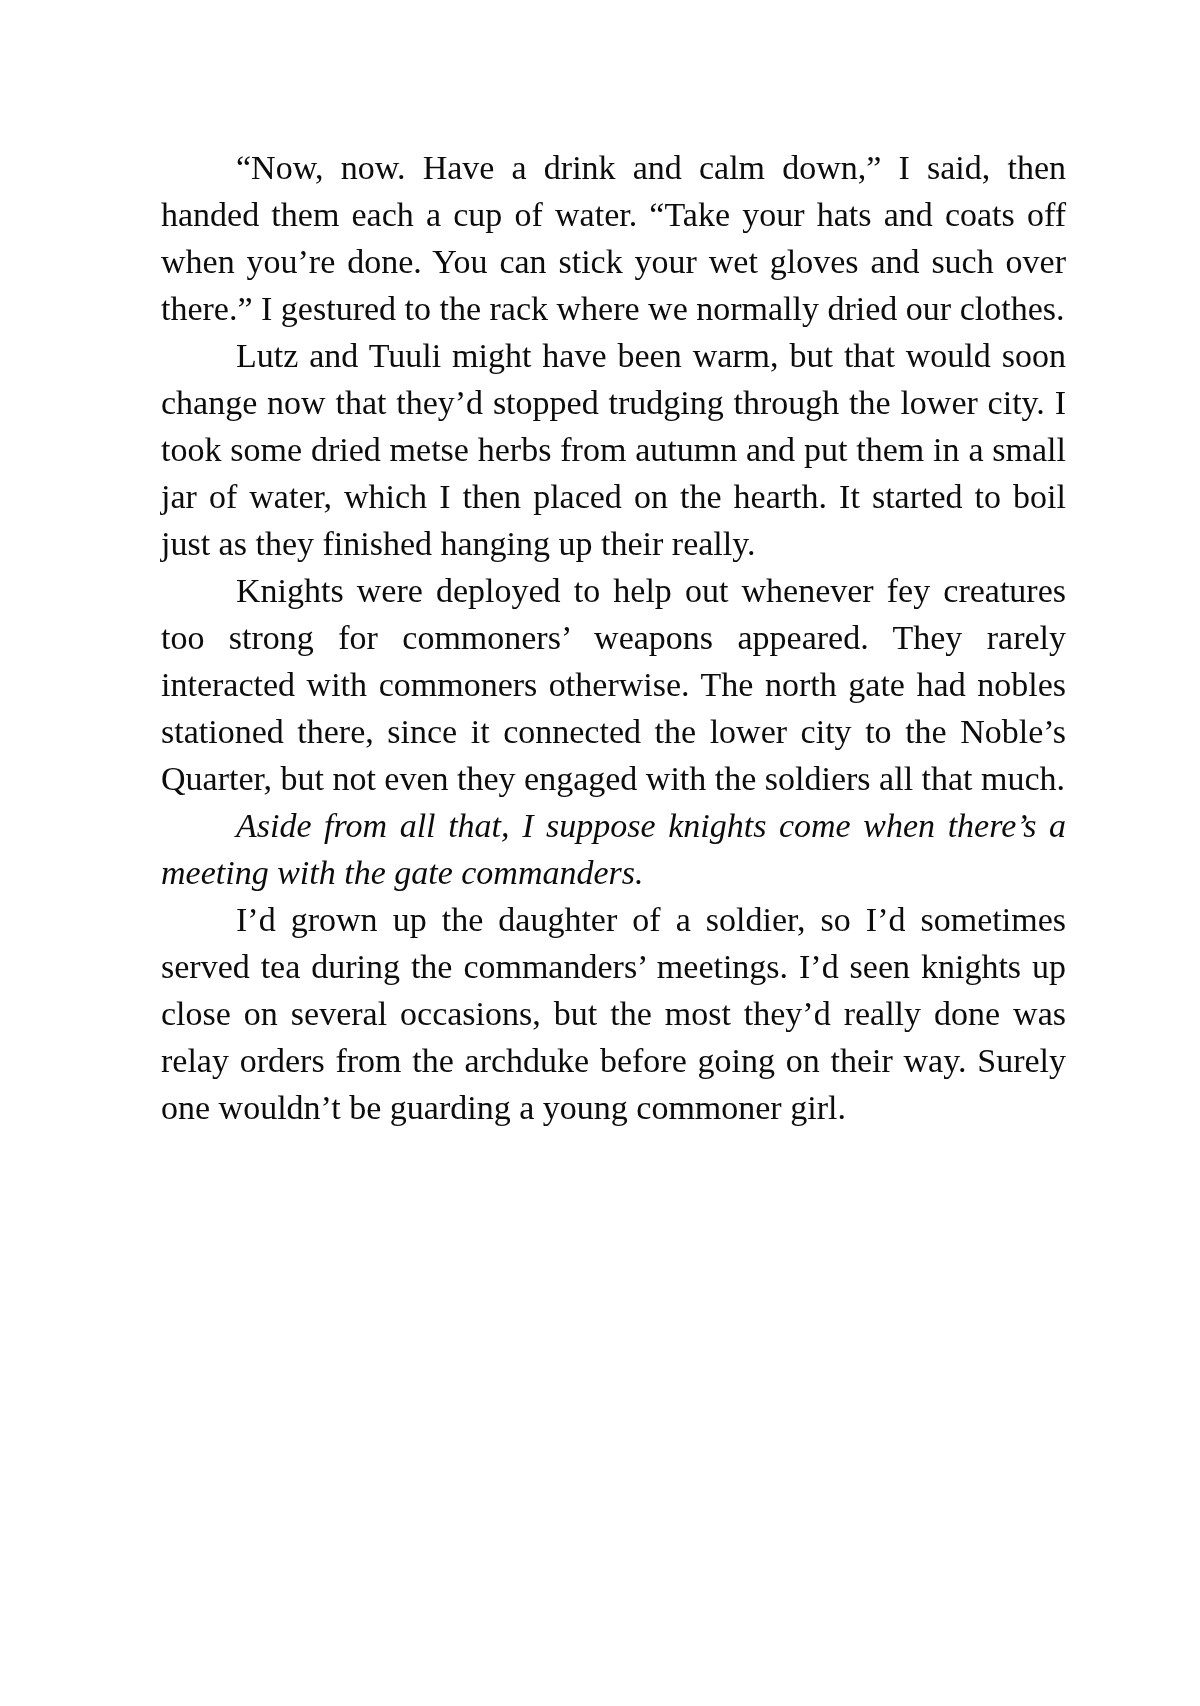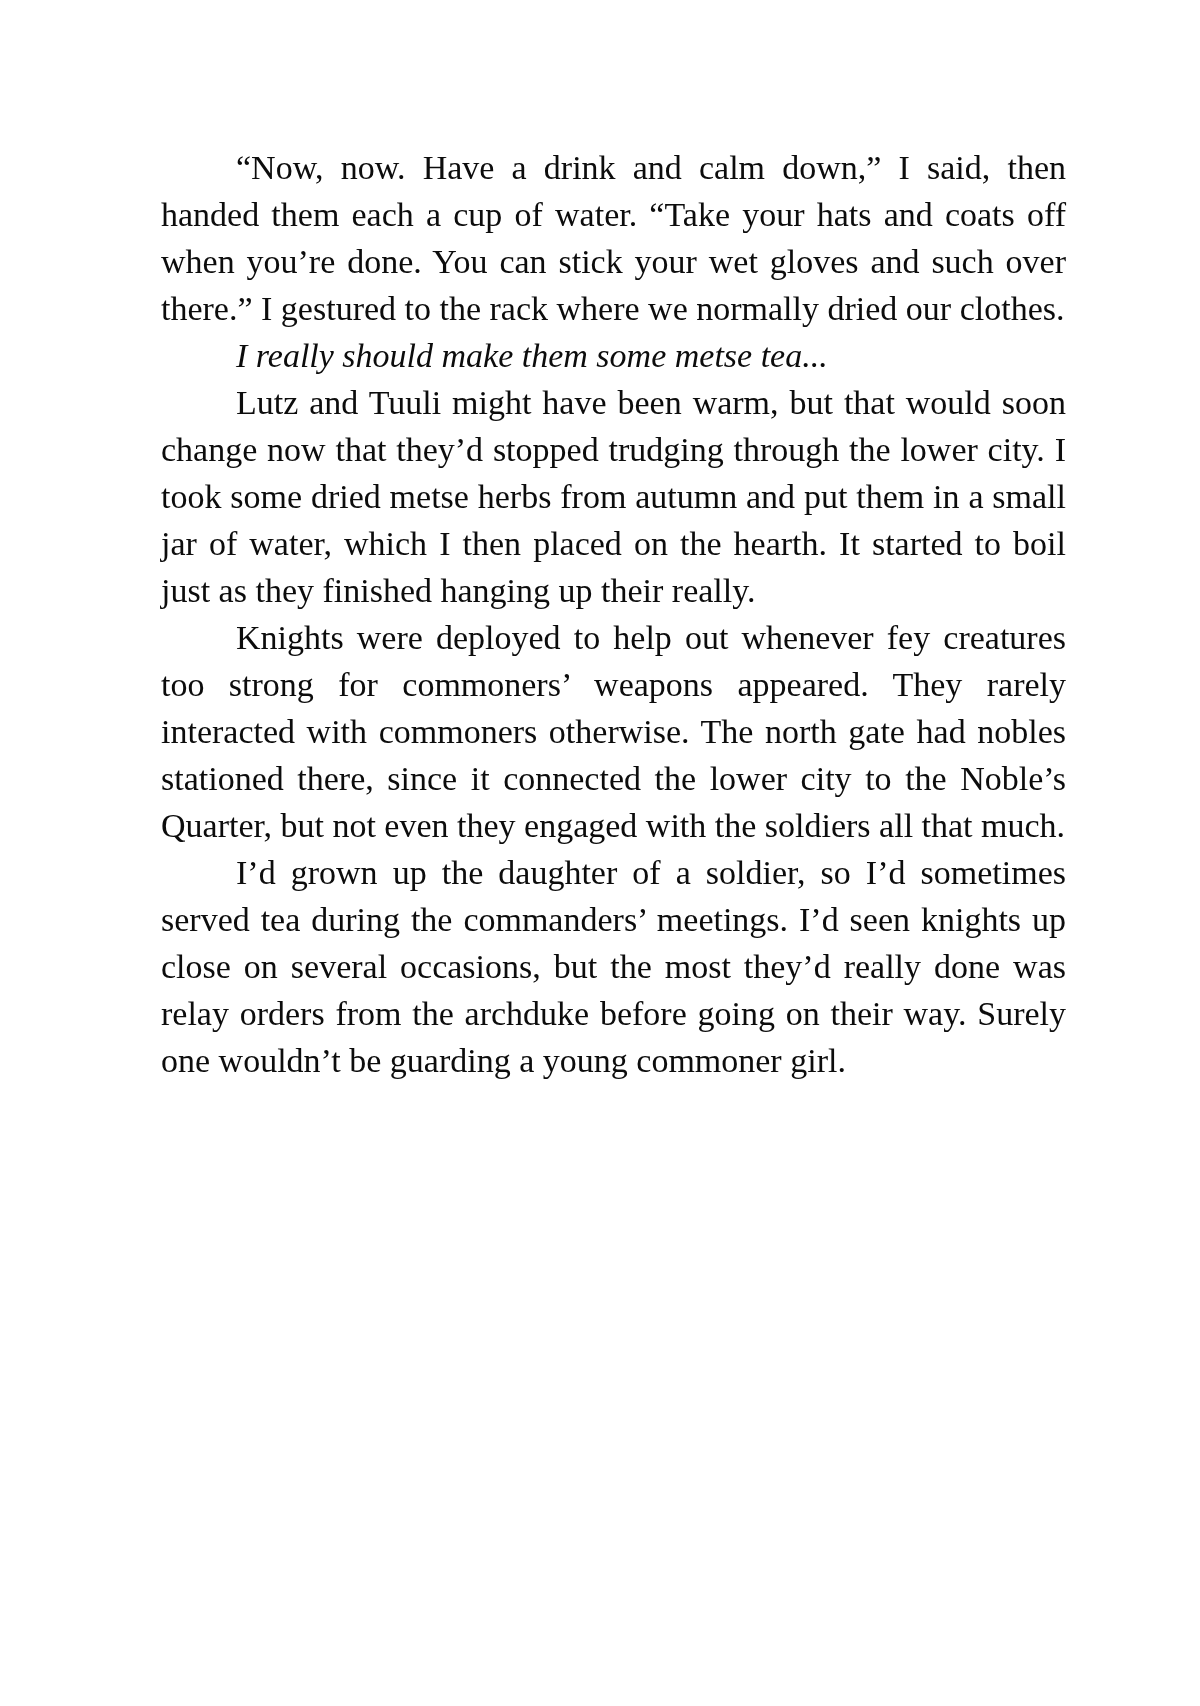--- a/index.html
+++ b/index.html
@@ -34,18 +34,18 @@
   .text-block p.italic {
     font-style: italic;
   }
 </style>
 </head>
 <body>
 
 <div class="screen">
   <div class="text-block">
     <p>“Now, now. Have a drink and calm down,” I said, then handed them each a cup of water. “Take your hats and coats off when you’re done. You can stick your wet gloves and such over there.” I gestured to the rack where we normally dried our clothes.</p>
-    <p class="italic">I really should make them some metse tea...</p>
     <p>Lutz and Tuuli might have been warm, but that would soon change now that they’d stopped trudging through the lower city. I took some dried metse herbs from autumn and put them in a small jar of water, which I then placed on the hearth. It started to boil just as they finished hanging up their really.</p>
     <p>Knights were deployed to help out whenever fey creatures too strong for commoners’ weapons appeared. They rarely interacted with commoners otherwise. The north gate had nobles stationed there, since it connected the lower city to the Noble’s Quarter, but not even they engaged with the soldiers all that much.</p>
+    <p class="italic">Aside from all that, I suppose knights come when there’s a meeting with the gate commanders.</p>
     <p>I’d grown up the daughter of a soldier, so I’d sometimes served tea during the commanders’ meetings. I’d seen knights up close on several occasions, but the most they’d really done was relay orders from the archduke before going on their way. Surely one wouldn’t be guarding a young commoner girl.</p>
   </div>
 </div>
 
 </body></html>

